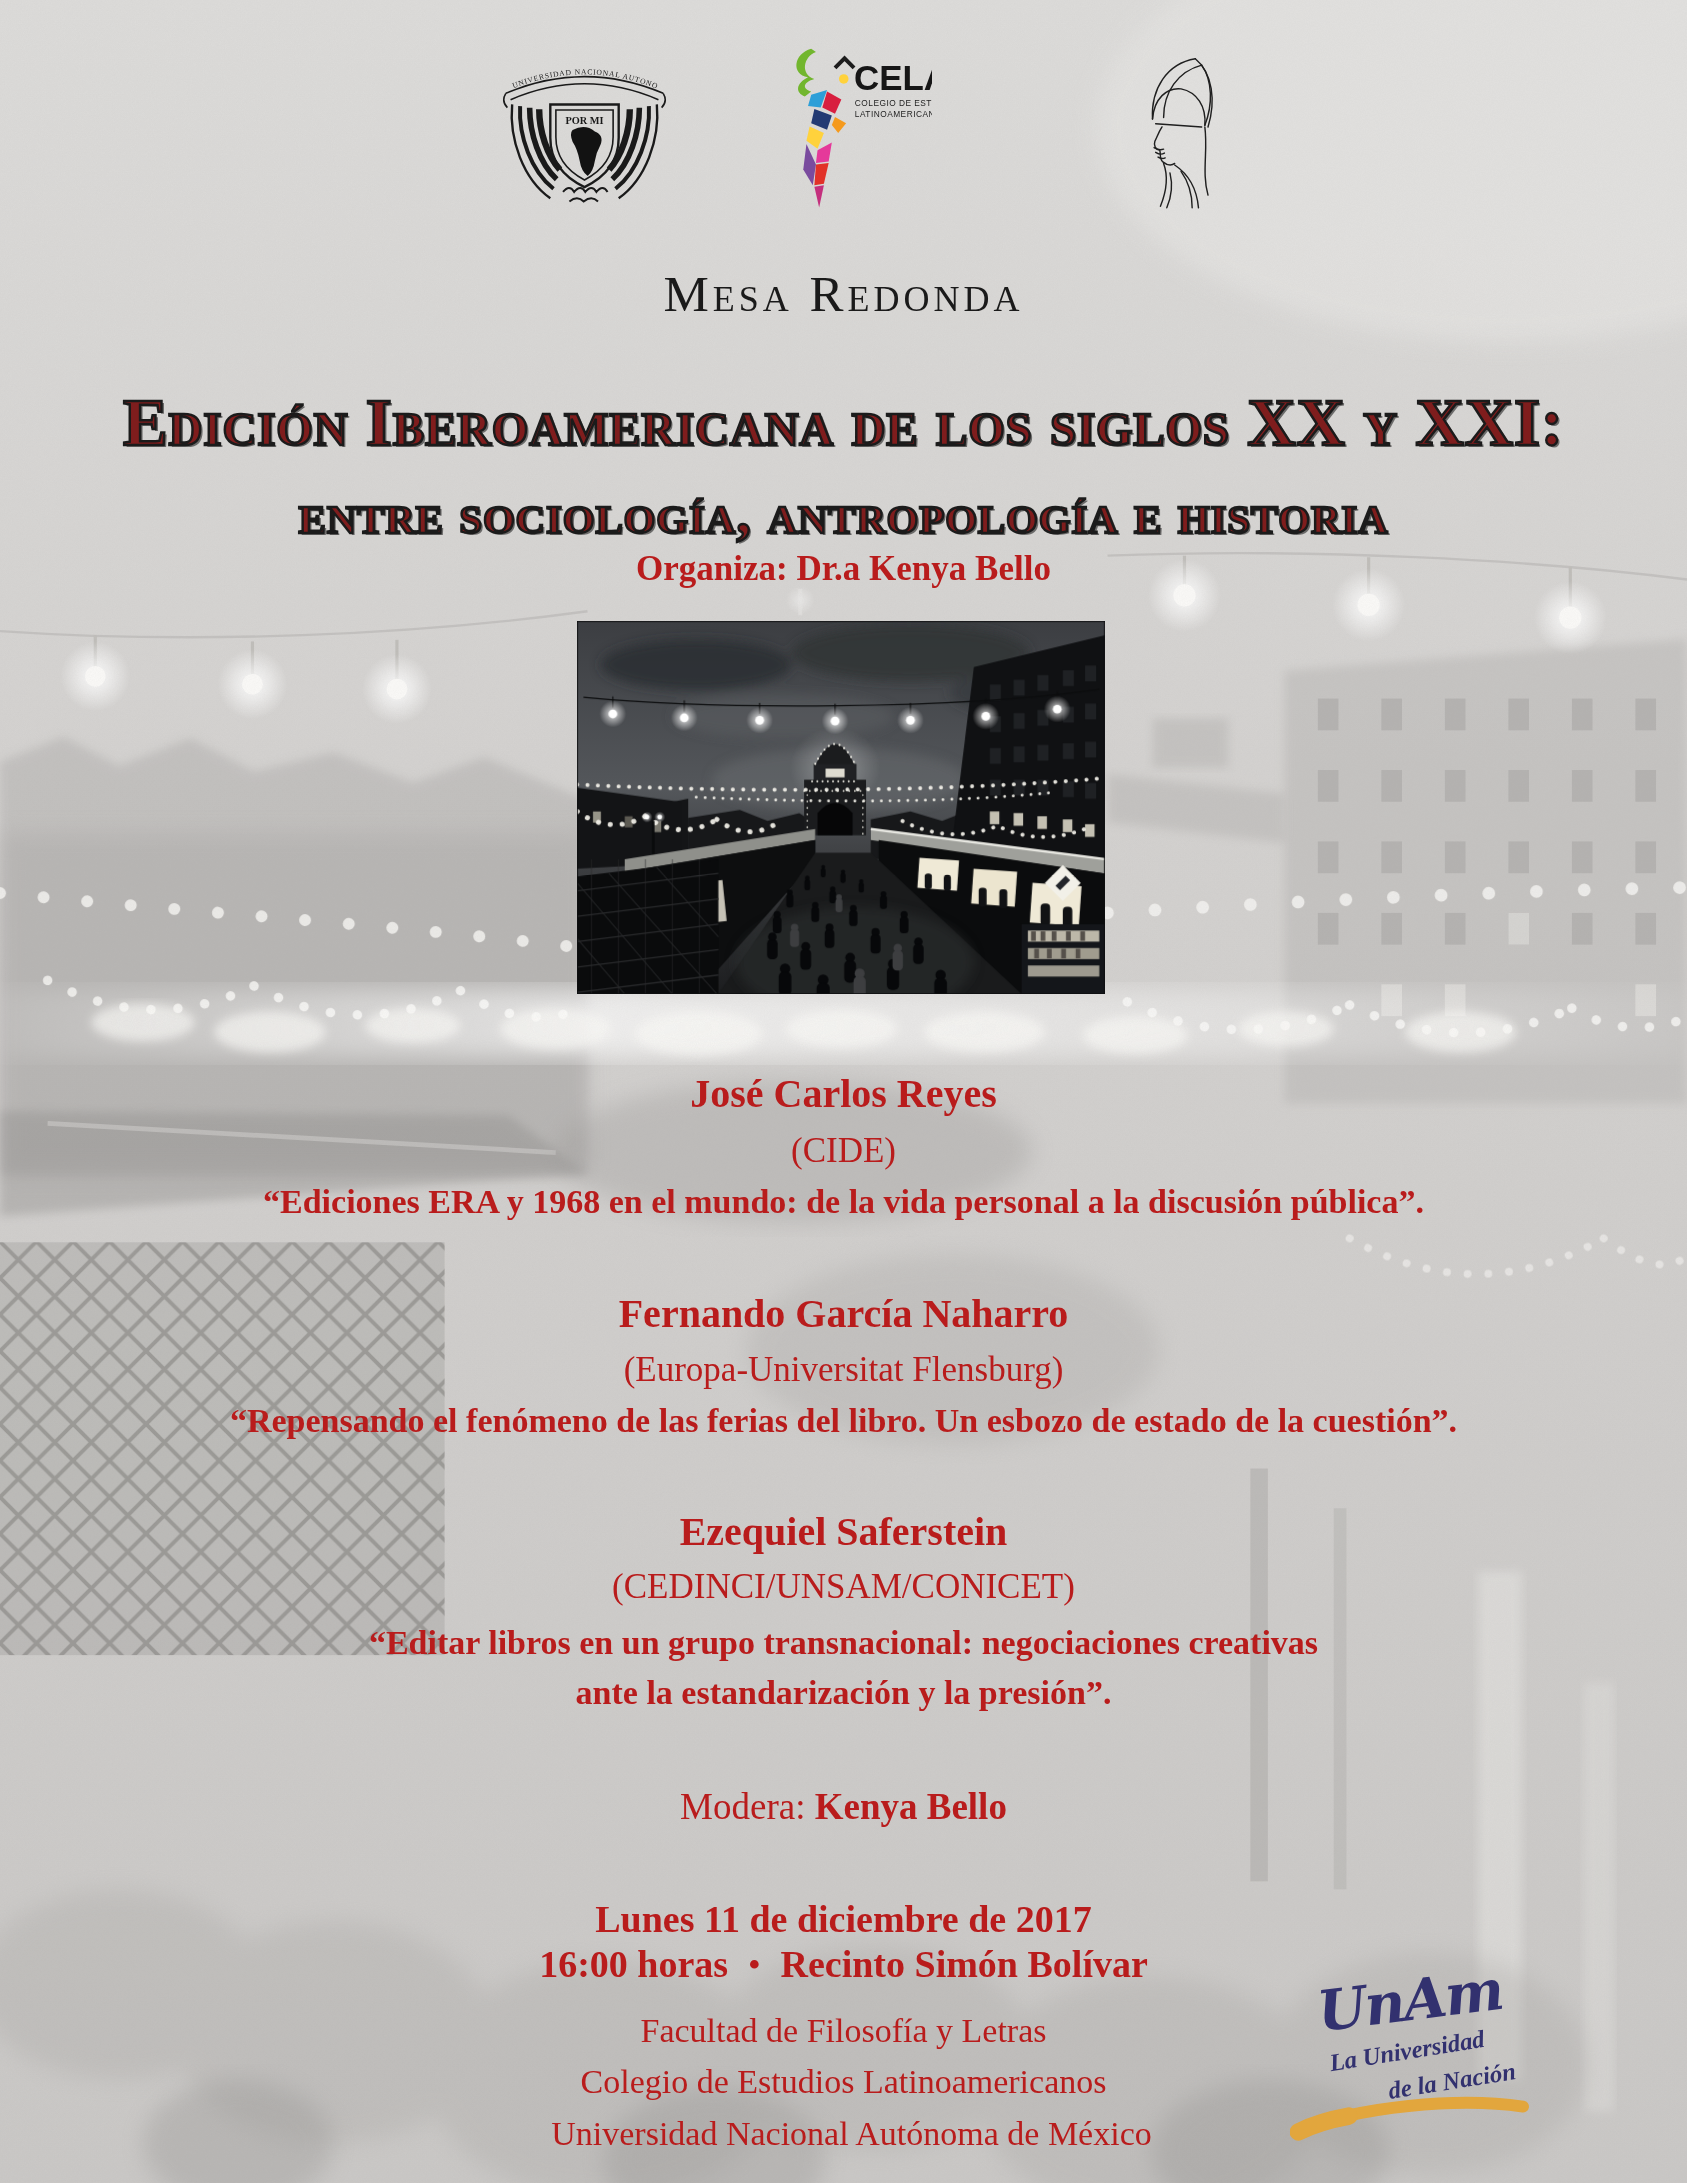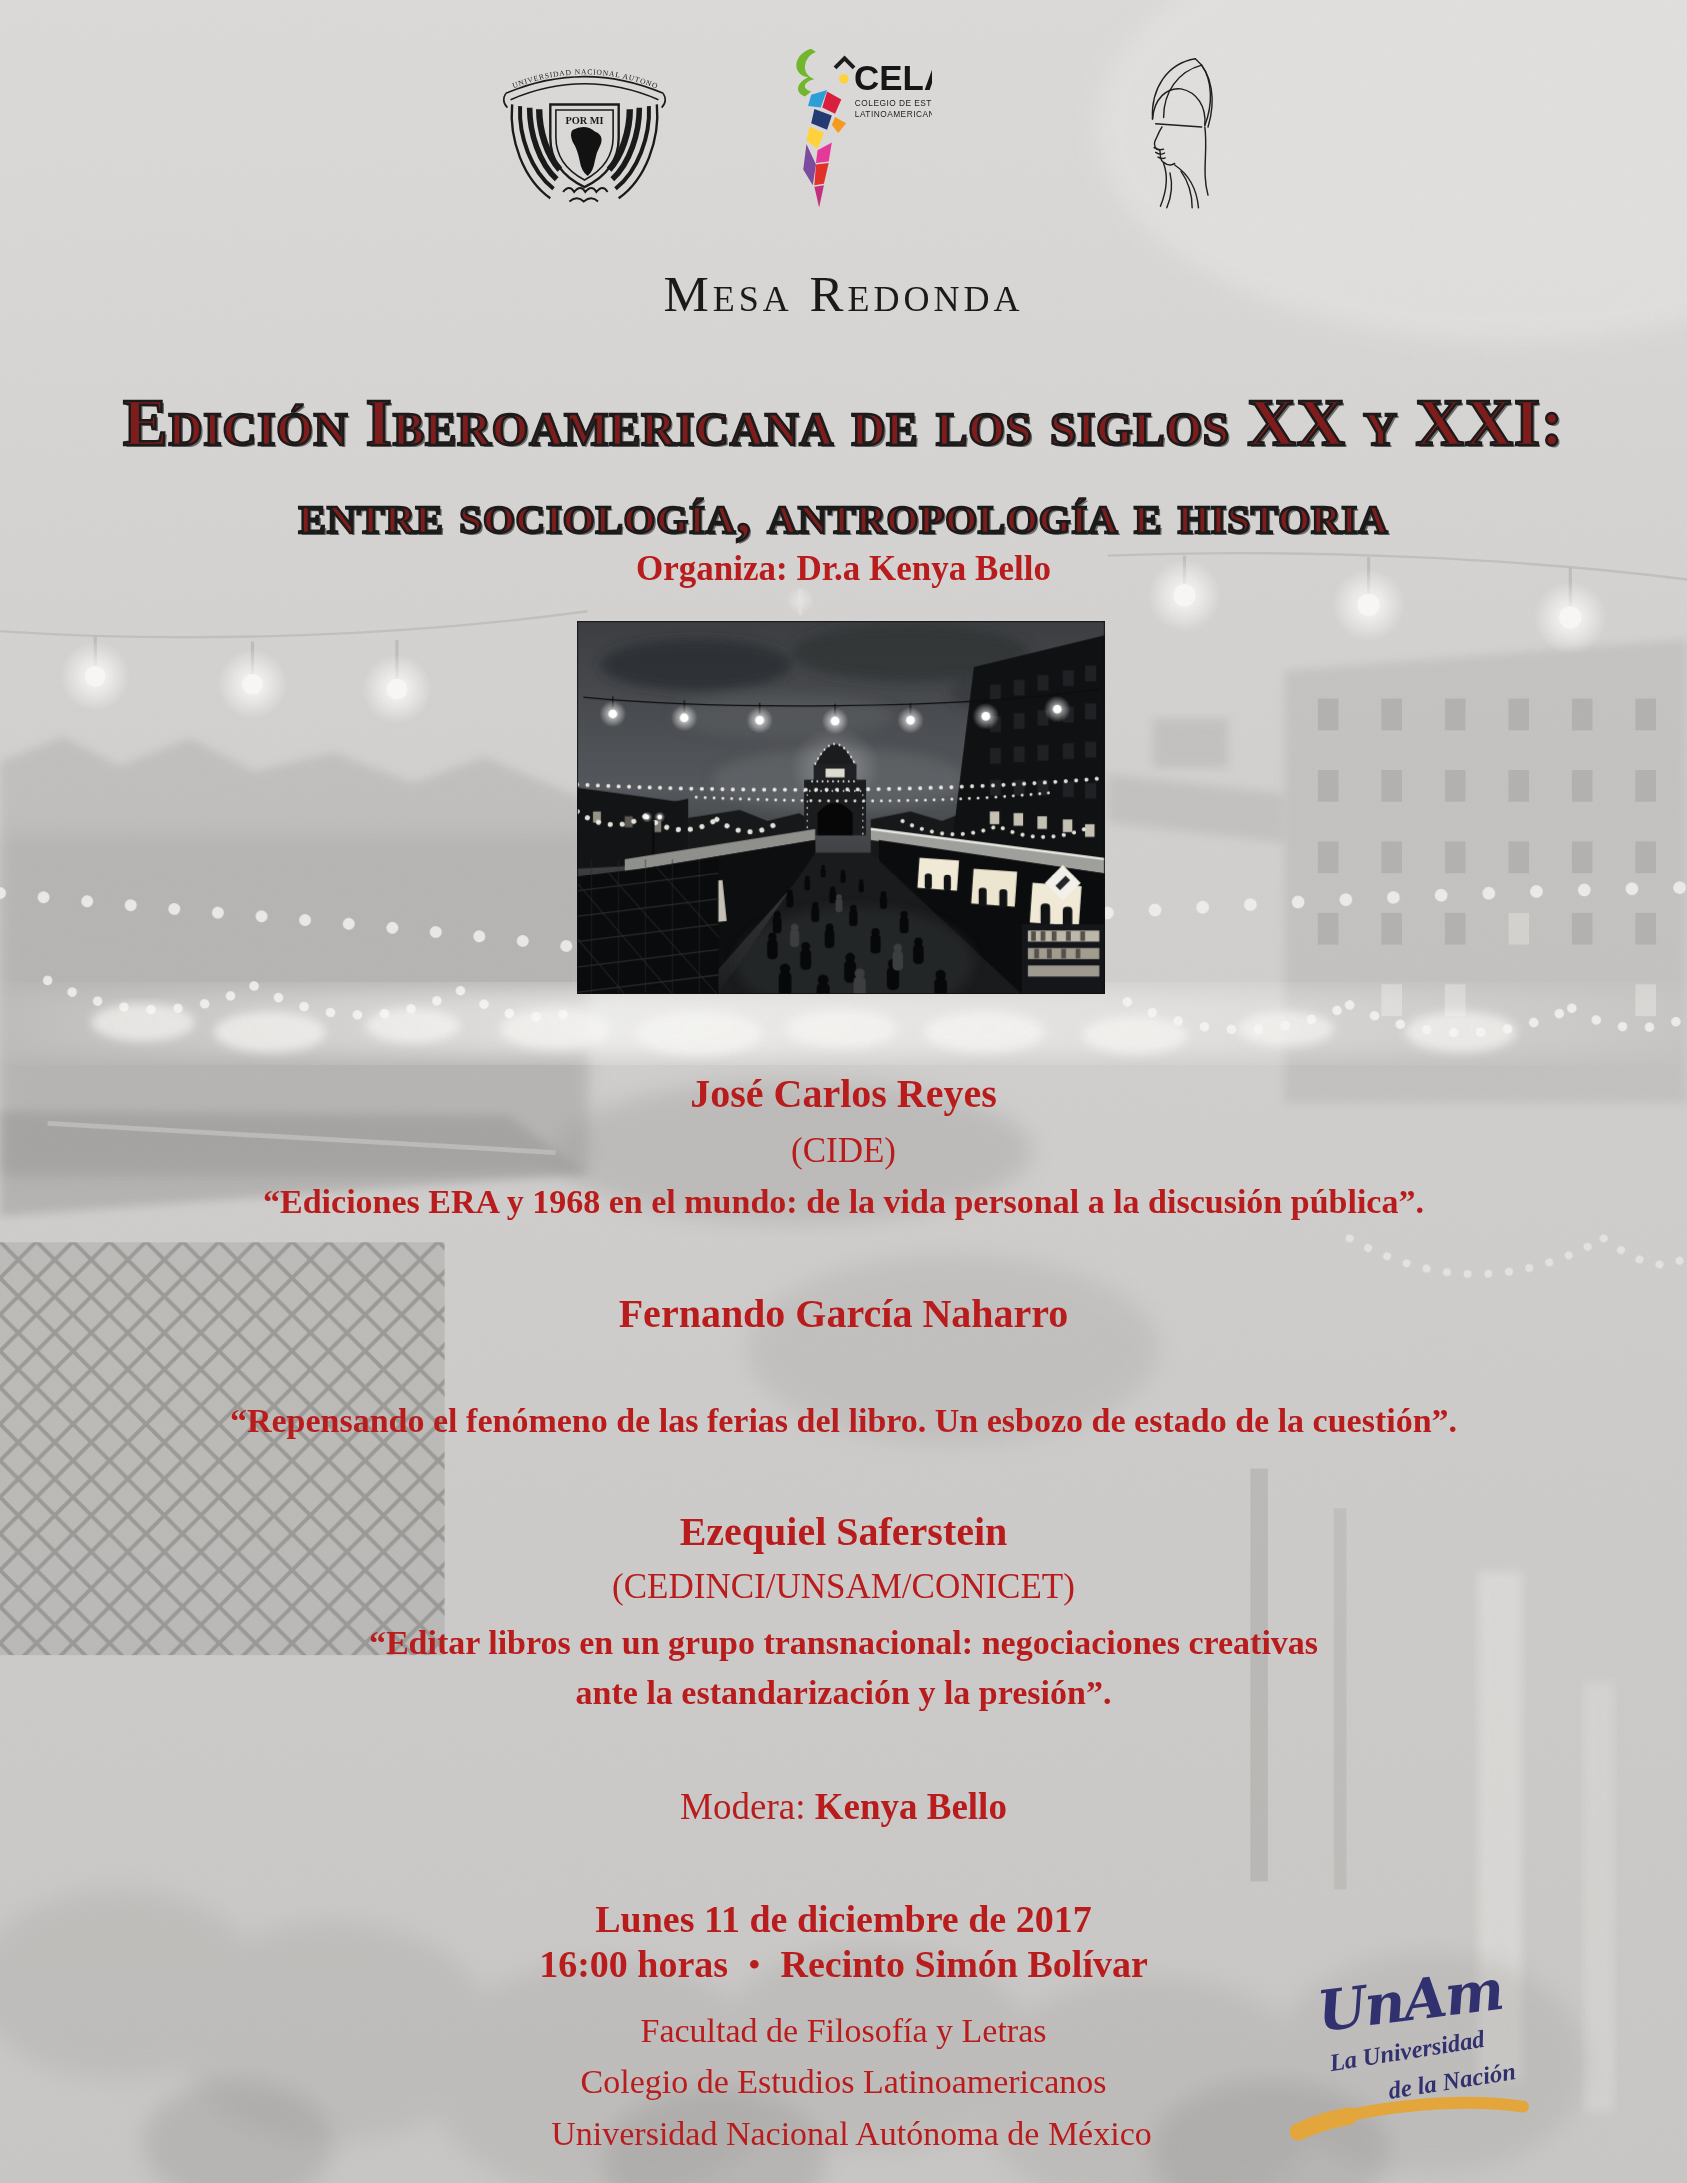--- a/index.html
+++ b/index.html
@@ -562,20 +562,21 @@
 
       <rect width="665" height="470" fill="none" stroke="#0e0f10" stroke-width="2"></rect>
     </svg>
   </figure>
 
   <div class="ctext speaker-name" style="top:1072px">José Carlos Reyes</div>
   <div class="ctext speaker-aff" style="top:1131px">(CIDE)</div>
   <div class="ctext speaker-talk" style="top:1183px">“Ediciones ERA y 1968 en el mundo: de la vida personal a la discusión pública”.</div>
 
   <div class="ctext speaker-name" style="top:1292px">Fernando García Naharro</div>
+  <div class="ctext speaker-aff" style="top:1350px">(Europa-Universitat Flensburg)</div>
   <div class="ctext speaker-talk" style="top:1402px">“Repensando el fenómeno de las ferias del libro. Un esbozo de estado de la cuestión”.</div>
 
   <div class="ctext speaker-name" style="top:1510px">Ezequiel Saferstein</div>
   <div class="ctext speaker-aff" style="top:1567px">(CEDINCI/UNSAM/CONICET)</div>
   <div class="ctext speaker-talk" style="top:1624px">“Editar libros en un grupo transnacional: negociaciones creativas</div>
   <div class="ctext speaker-talk" style="top:1674px">ante la estandarización y la presión”.</div>
 
   <div class="ctext modera">
     <span class="label">Modera: </span><span class="name">Kenya Bello</span>
   </div>

